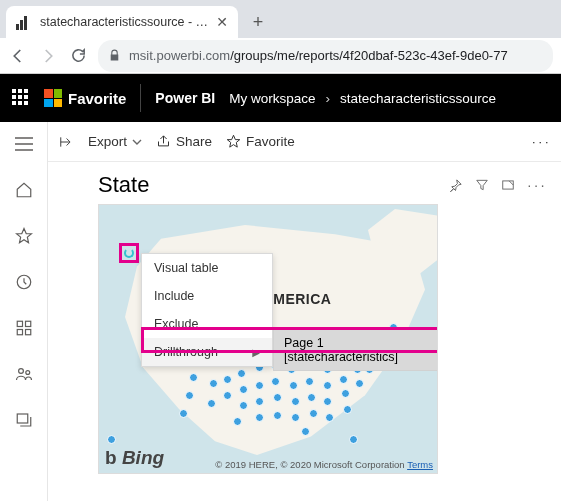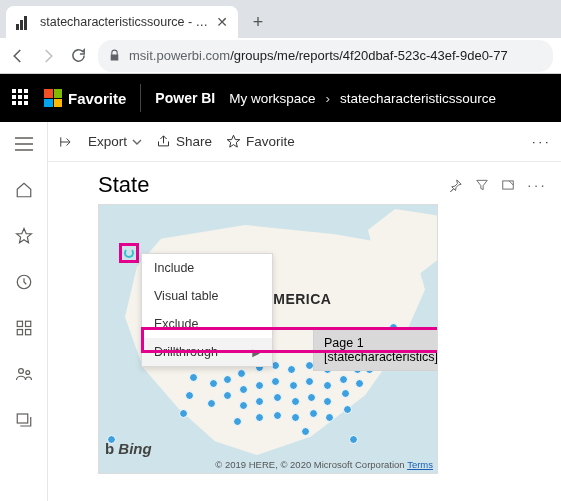--- a/index.html
+++ b/index.html
@@ -61,24 +61,24 @@
   .map-label-na { position:absolute; left:170px; top:86px; font-size:14px; font-weight:700; color:#2b2b2b; transform:translateX(-50%); letter-spacing:0.5px;}
   .dot { position:absolute; width:9px; height:9px; border-radius:50%; background:#3ea0df; border:1px solid #fff;}
   .marker-box { position:absolute; left:20px; top:38px; width:20px; height:20px; border:3px solid #e3008c; display:flex; align-items:center; justify-content:center;}
   .marker-ring { width:10px; height:10px; border:2px solid #35c1d0; border-radius:50%; border-top-color:transparent;}
   
   .ctx-menu { position:absolute; left:42px; top:48px; width:132px; background:#fff; border:1px solid #d9d9d9; box-shadow:0 2px 6px rgba(0,0,0,0.15); font-size:12.5px; color:#333;}
   .ctx-item { padding:7px 12px; display:flex; align-items:center; justify-content:space-between;}
   .ctx-item.hover { background:#f3f3f3;}
   .ctx-caret { font-size:10px; color:#666;}
   .ctx-outline { position:absolute; left:42px; top:122px; width:310px; height:26px; border:3px solid #e3008c; pointer-events:none;}
-  .submenu { position:absolute; left:174px; top:124px; width:176px; background:#e9e9e9; border:1px solid #d1d1d1; font-size:12.5px;margin-left:40px;}
+  .submenu { position:absolute; left:174px; top:124px; width:176px; background:#e9e9e9; border:1px solid #d1d1d1; font-size:12.5px;}
   .submenu .ctx-item { padding:6px 10px; background:#d9d9d9;}
 
-  .bing { position:absolute; left:6px; bottom:16px; font-size:15px; font-style:italic; font-weight:600; color:#444;}
+  .bing { position:absolute; left:6px; bottom:4px; font-size:19px; font-style:italic; font-weight:600; color:#444;}
   .bing .b { font-style:normal; font-weight:700;}
   .attr { position:absolute; right:4px; bottom:3px; font-size:9.5px; color:#555;}
   .attr a { color:#1a5fb4; text-decoration:underline;}
 
   svg { display:block; }
 </style>
 </head>
 <body>
 
 <div class="browser-tabs">
@@ -301,24 +301,24 @@
         <div class="dot" style="left:282px; top:140px"></div>
         <div class="dot" style="left:286px; top:128px"></div>
         <div class="dot" style="left:290px; top:118px"></div>
 
         <div class="marker-box">
           <div class="marker-ring"></div>
         </div>
 
         <div class="ctx-menu">
           <div class="ctx-item">
-              <span>Include</span>
+              <span>Visual table</span>
             </div>
           <div class="ctx-item">
-              <span>Visual table</span>
+              <span>Include</span>
             </div>
           <div class="ctx-item">
               <span>Exclude</span>
             </div>
           <div class="ctx-item hover">
             <span>Drillthrough</span>
             <span class="ctx-caret">▶</span>
           </div>
         </div>
         <div class="submenu">

